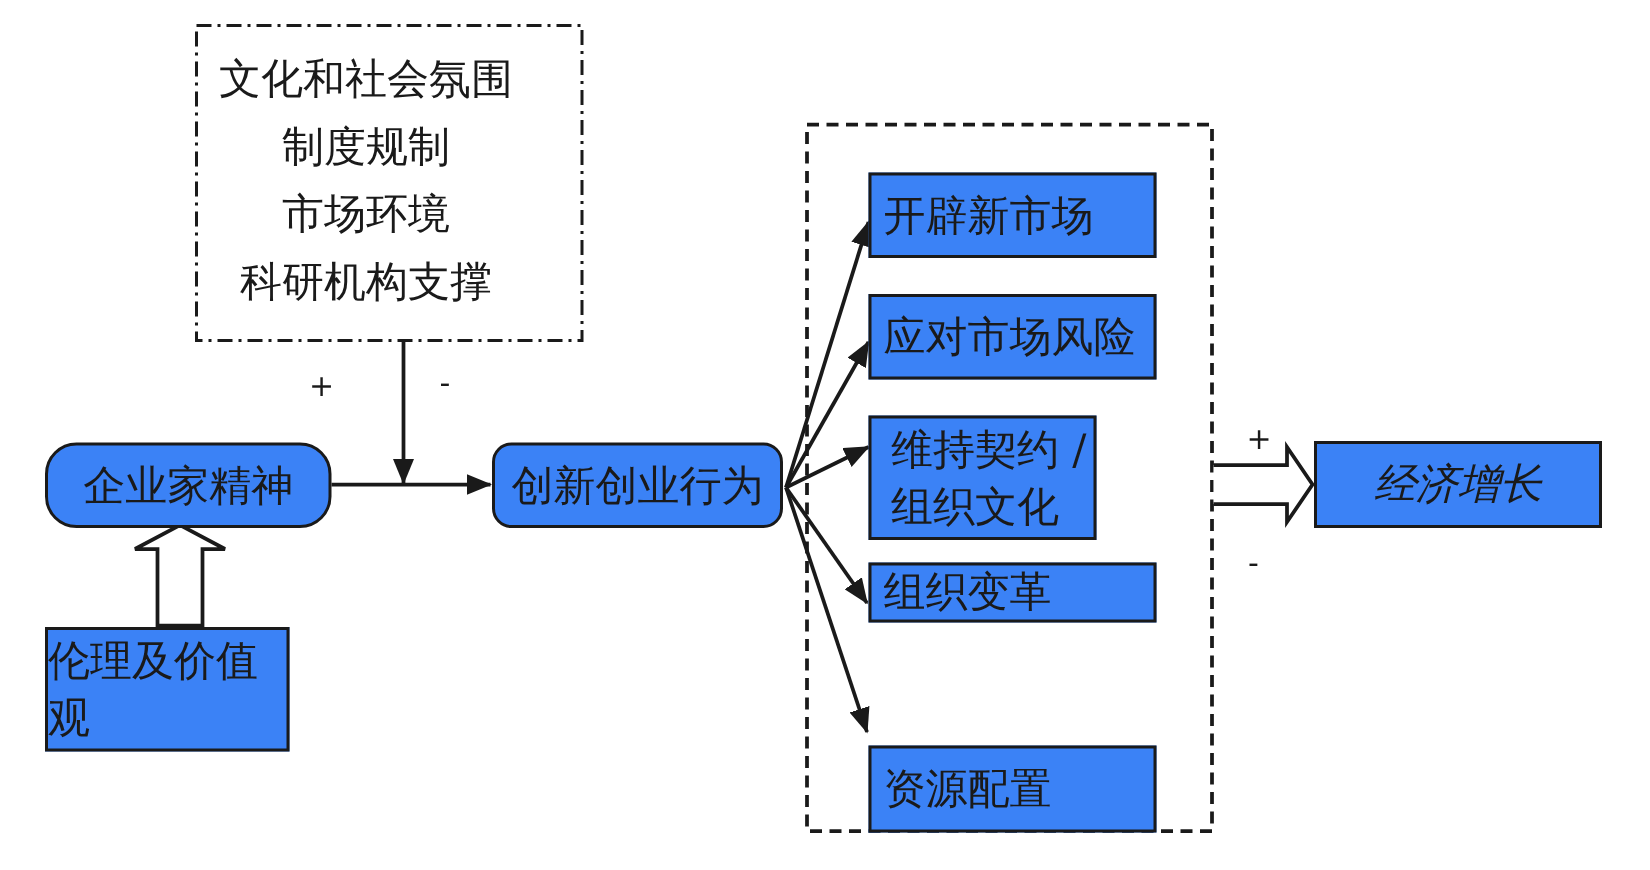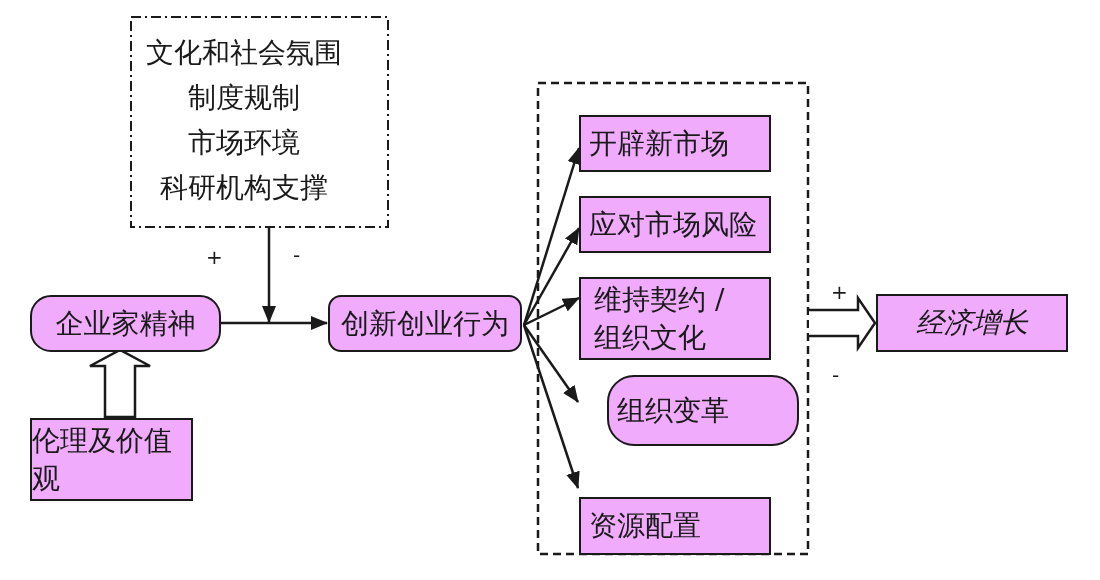--- a/index.html
+++ b/index.html
@@ -1,20 +1,20 @@
 <!DOCTYPE html>
 <html><head>
 <meta charset="utf-8">
 <style>
   html, body { margin:0; padding:0; background:#ffffff; }
   body { width:1100px; height:580px; position:relative; overflow:hidden;
          font-family:"DejaVu Serif","Liberation Serif",serif; color:#1a1a1a; }
   svg.edges { position:absolute; left:0; top:0; width:1100px; height:580px; }
   .node { position:absolute; box-sizing:border-box; border:2px solid #1a1a1a;
-          background:#f0abfc; display:flex; align-items:center; font-size:28px; line-height:38px; }
+          background:#3b82f6; display:flex; align-items:center; font-size:28px; line-height:38px; }
   .node.center { justify-content:center; }
   .node.left { padding-left:8px; }
   .group-top { position:absolute; left:130px; top:16px; width:259px; height:212px; box-sizing:border-box; }
   .group-top ul { list-style:none; margin:0; padding:0; position:absolute; left:16px; top:14px; }
   .group-top li { font-size:28px; line-height:45px; height:45px; display:flex; align-items:center;flex-direction:column; }
   .group-top li .dot { display:inline-block; width:5px; height:5px; background:#1a1a1a; border-radius:50%; margin-right:12px; margin-left:2px; }
   .sign { position:absolute; font-family:"DejaVu Sans","Liberation Sans",sans-serif; font-size:20px; line-height:20px; }
 </style>
 </head>
 <body>
@@ -83,25 +83,25 @@
 <div class="node center" style="left:328px; top:295px; width:194px; height:57px;border-radius:13px;">
   <span>创新创业行为</span>
 </div>
 
 <div class="node left" style="left:579px; top:115px; width:192px; height:57px;">
   <span>开辟新市场</span>
 </div>
 <div class="node left" style="left:579px; top:196px; width:192px; height:57px;">
   <span>应对市场风险</span>
 </div>
-<div class="node left" style="left:579px; top:277px; width:192px; height:83px; flex-direction:column; align-items:flex-start; justify-content:center;padding-left:13px;">
+<div class="node left" style="left:579px; top:277px; width:152px; height:83px; flex-direction:column; align-items:flex-start; justify-content:center;padding-left:13px;">
   <span>维持契约 /</span>
   <span>组织文化</span>
 </div>
-<div class="node left" style="left:607px; top:375px; width:192px; height:71px;border-radius:27px;">
+<div class="node left" style="left:579px; top:375px; width:192px; height:40px;">
   <span>组织变革</span>
 </div>
 <div class="node left" style="left:579px; top:457px; width:192px; height:58px;margin-top:40px;">
   <span>资源配置</span>
 </div>
 
 <span class="sign" style="left:831px; top:282px;">+</span>
 <span class="sign" style="left:832px; top:365px;">-</span>
 
 <div class="node center" style="left:876px; top:294px; width:192px; height:58px;font-style:italic;">

